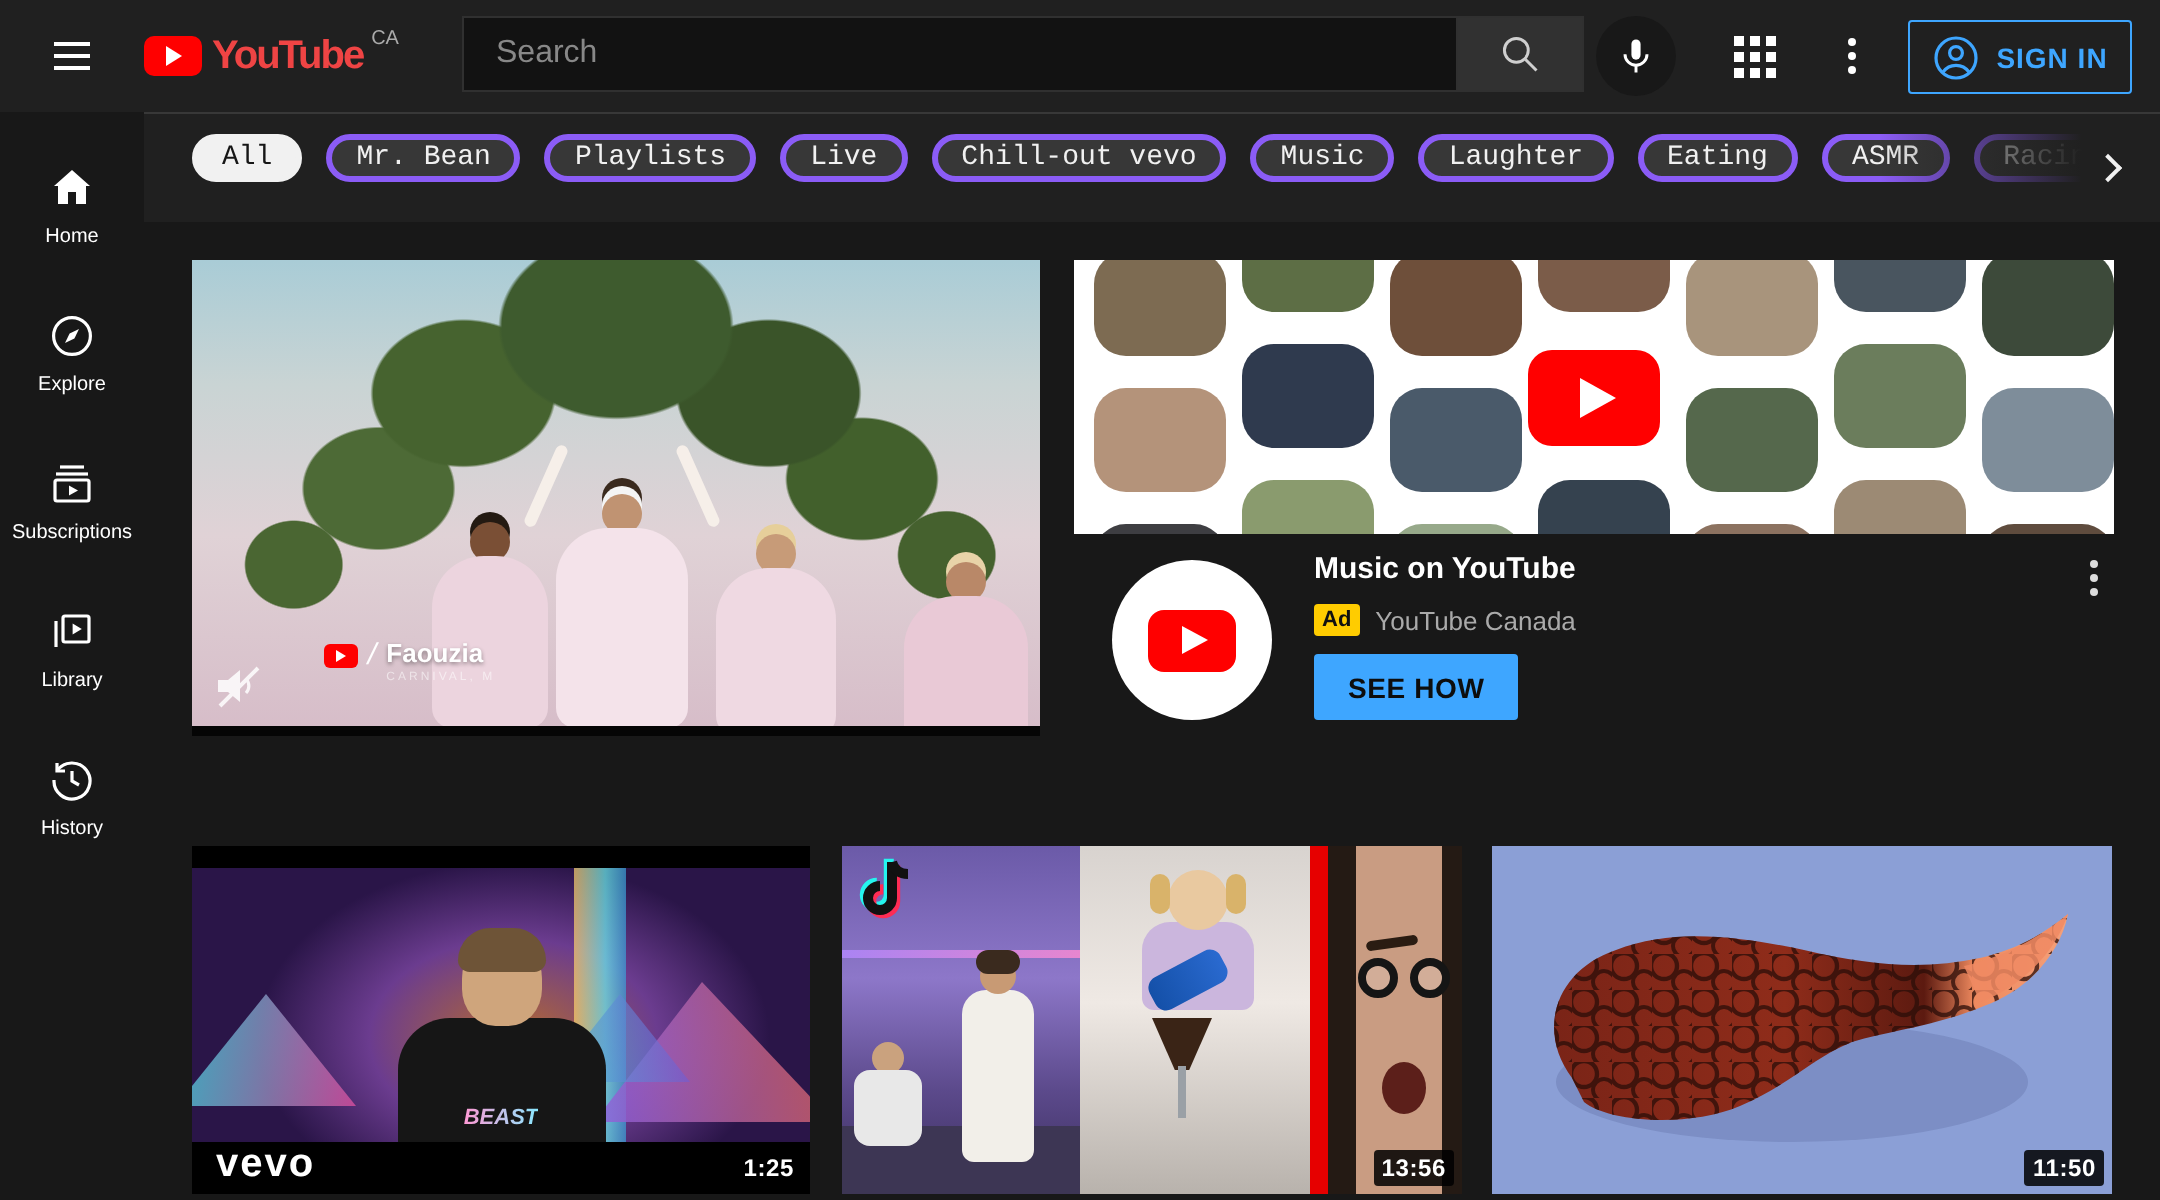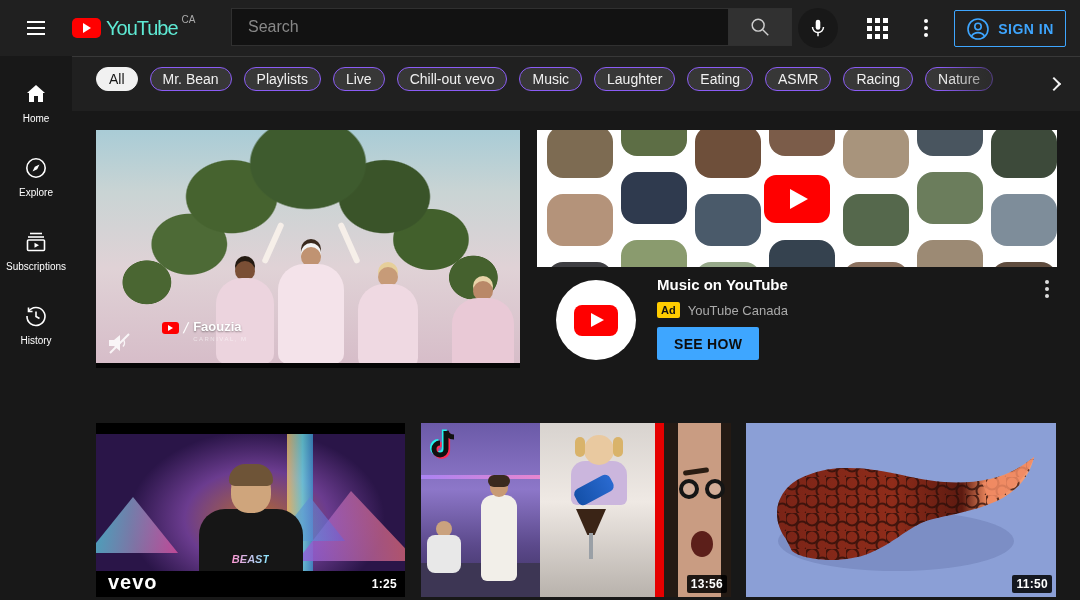--- a/index.html
+++ b/index.html
@@ -8,21 +8,21 @@
 
   
   .masthead{position:absolute;left:0;top:0;width:1080px;height:56px;background:#202020;z-index:30;}
   .hamburger{position:absolute;left:16px;top:8px;width:40px;height:40px;display:flex;flex-direction:column;
     justify-content:center;align-items:center;gap:4px;cursor:pointer;background:none;border:none;}
   .hamburger span{display:block;width:18px;height:2px;background:#fff;}
   .logo{position:absolute;left:72px;top:14px;display:flex;align-items:flex-start;cursor:pointer;}
   .logo-badge{width:29px;height:20px;background:#f00;border-radius:5px;position:relative;margin-top:4px;}
   .logo-badge::after{content:"";position:absolute;left:11px;top:5px;border-left:8px solid #fff;
     border-top:5px solid transparent;border-bottom:5px solid transparent;}
-  .logo-word{color:#5eead4;font-size:20px;font-weight:400;letter-spacing:-1px;margin-left:5px;line-height:28px;}
+  .logo-word{color:#ef4444;font-size:20px;font-weight:700;letter-spacing:-1px;margin-left:5px;line-height:28px;}
   .country{color:#aaa;font-size:10px;margin-left:4px;margin-top:0px;}
   .search-box{position:absolute;left:231px;top:8px;width:497px;height:38px;background:#121212;
     border:1px solid #303030;border-right:none;display:flex;align-items:center;box-sizing:border-box;}
   .search-box input{background:transparent;border:none;outline:none;color:#eee;font-size:16px;
     padding-left:16px;width:100%;font-family:inherit;}
   .search-box input::placeholder{color:#888;}
   .search-btn{position:absolute;left:728px;top:8px;width:64px;height:38px;background:#313131;
     border:1px solid #303030;box-sizing:border-box;display:flex;align-items:center;justify-content:center;cursor:pointer;}
   .mic-btn{position:absolute;left:798px;top:8px;width:40px;height:40px;border-radius:50%;background:#181818;
     border:none;display:flex;align-items:center;justify-content:center;cursor:pointer;}
@@ -33,22 +33,22 @@
   .kebab{display:flex;flex-direction:column;gap:3px;align-items:center;}
   .kebab i{width:4px;height:4px;border-radius:50%;background:#fff;}
   .signin{position:absolute;left:954px;top:10px;width:112px;height:37px;box-sizing:border-box;
     border:1px solid #3ea6ff;border-radius:2px;background:none;color:#3ea6ff;font-size:14px;font-weight:700;
     letter-spacing:.5px;display:flex;align-items:center;justify-content:center;gap:8px;cursor:pointer;font-family:inherit;}
 
   
   .chips-bar{position:absolute;left:72px;top:56px;width:1008px;height:54px;background:#202020;
     border-top:1px solid #383838;z-index:20;overflow:hidden;}
   .chips-track{position:absolute;left:24px;top:10px;display:flex;gap:12px;white-space:nowrap;}
-  .chip{height:24px;border-radius:16px;background:#373737;border:1px solid #8b5cf6;color:#f1f1f1;
-    font-size:14px;padding:0 12px;display:flex;align-items:center;cursor:pointer;font-family:Liberation Sans, sans-serif;flex:0 0 auto;}
+  .chip{height:24px;border-radius:16px;background:#373737;border:3px solid #8b5cf6;color:#f1f1f1;
+    font-size:14px;padding:0 12px;display:flex;align-items:center;cursor:pointer;font-family:Liberation Mono, monospace;flex:0 0 auto;}
   .chip.selected{background:#f1f1f1;border-color:#f1f1f1;color:#161616;}
   .chips-fade{position:absolute;right:0;top:0;width:140px;height:54px;
     background:linear-gradient(to right,rgba(32,32,32,0),#202020 72%);pointer-events:none;}
   .chips-next{position:absolute;right:16px;top:18px;width:20px;height:20px;background:none;border:none;cursor:pointer;}
   .chips-next::after{content:"";position:absolute;left:5px;top:4px;width:8px;height:8px;
     border-right:2px solid #f1f1f1;border-top:2px solid #f1f1f1;transform:rotate(45deg);}
 
   
   .sidebar{position:absolute;left:0;top:56px;width:72px;bottom:0;padding-top:10px;z-index:10;}
   .side-item{width:72px;height:74px;display:flex;flex-direction:column;align-items:center;
@@ -280,20 +280,28 @@
       <svg width="24" height="24" viewBox="0 0 24 24">
         <line x1="6" y1="3.5" x2="18" y2="3.5" stroke="#fff" stroke-width="1.6"></line>
         <line x1="4" y1="7" x2="20" y2="7" stroke="#fff" stroke-width="1.6"></line>
         <rect x="3.5" y="10" width="17" height="10.5" rx="1" fill="none" stroke="#fff" stroke-width="1.6"></rect>
         <path d="M10.5 12.8v5l4.5-2.5z" fill="#fff"></path>
       </svg>
       <span class="lbl">Subscriptions</span>
     </button>
     <button class="side-item">
       <svg width="24" height="24" viewBox="0 0 24 24">
+        <path d="M4 6.5v13" stroke="#fff" stroke-width="1.6" fill="none"></path>
+        <rect x="7.5" y="4" width="13" height="13" rx="1" fill="none" stroke="#fff" stroke-width="1.6"></rect>
+        <path d="M12.3 7.8v5.4l4.6-2.7z" fill="#fff"></path>
+      </svg>
+      <span class="lbl">Library</span>
+    </button>
+    <button class="side-item">
+      <svg width="24" height="24" viewBox="0 0 24 24">
         <path d="M4.5 7.5 A9 9 0 1 1 3 12" fill="none" stroke="#fff" stroke-width="1.6"></path>
         <path d="M4.5 3.5v4h4" fill="none" stroke="#fff" stroke-width="1.6"></path>
         <path d="M12 7.5v5l3.5 2" fill="none" stroke="#fff" stroke-width="1.6"></path>
       </svg>
       <span class="lbl">History</span>
     </button>
   </aside>
 
   <div class="hero">
     <div class="foliage"></div>

